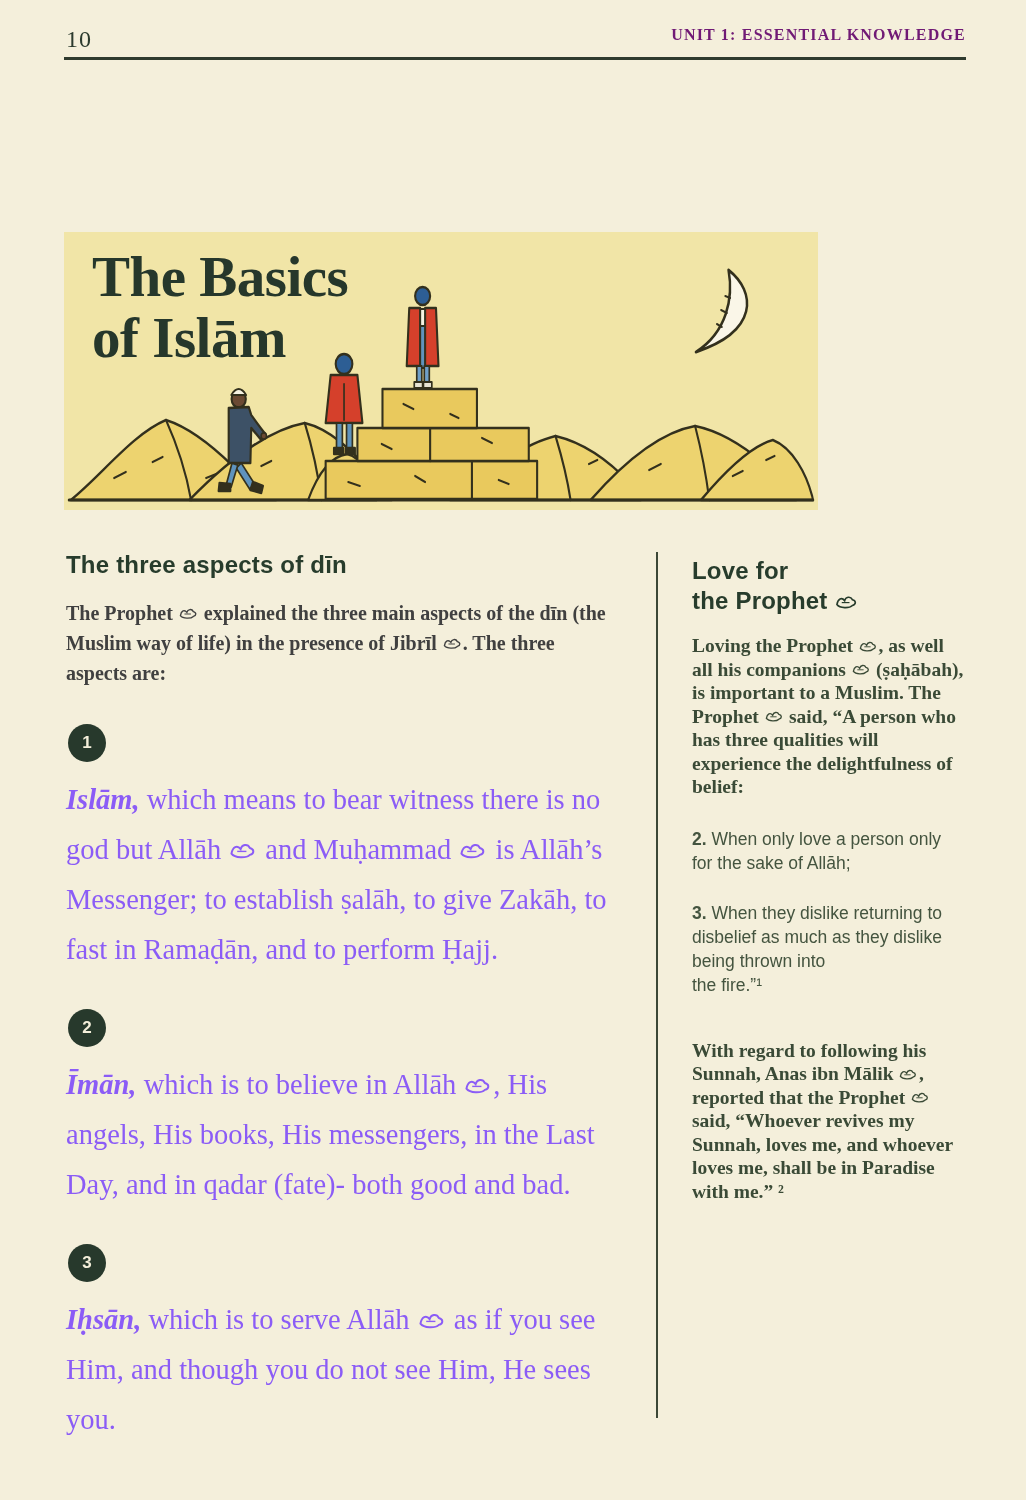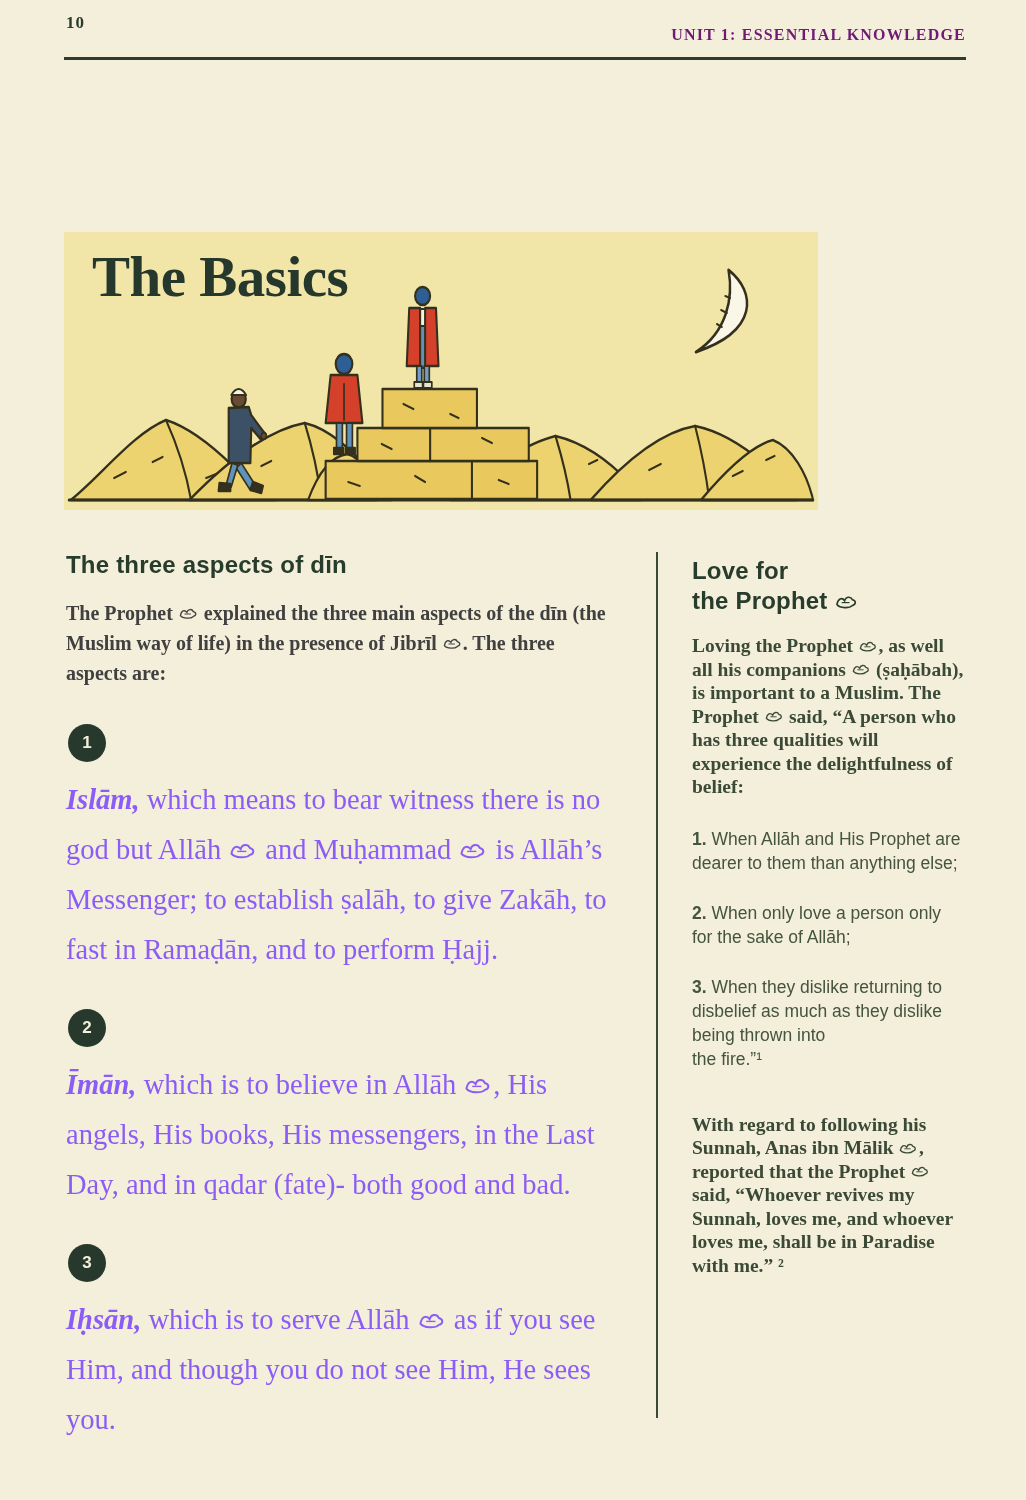--- a/index.html
+++ b/index.html
@@ -4,22 +4,22 @@
 <style>
   html,body{margin:0;padding:0;}
   body{
     width:1026px;height:1500px;position:relative;
     background:#f4efdb;
     font-family:"Liberation Serif","DejaVu Serif",serif;
     color:#3a4a36;overflow:hidden;
   }
   
   .page-num{
-    position:absolute;left:66px;top:13px;
-    font-size:17px;font-weight:bold;color:#2c3b2e;letter-spacing:1px;
+    position:absolute;left:66px;top:26px;
+    font-size:24px;font-weight:normal;color:#2c3b2e;letter-spacing:1px;
   }
   .unit-title{
     position:absolute;right:60px;top:26px;
     font-size:16px;font-weight:bold;color:#701a75;letter-spacing:1.2px;
   }
   .header-rule{
     position:absolute;left:64px;top:57px;width:902px;height:3px;
     background:#2f3b2e;
   }
   
@@ -158,20 +158,21 @@
         <circle cx="239" cy="204" r="3.2" fill="#6b4a33" stroke-width="1.8"></circle>
         <path d="M212 231 L228 252 L222 257 L206 236 Z" fill="#5f93bd" stroke-width="2"></path>
         <path d="M201 231 L194 253 L200 255 L208 233 Z" fill="#5f93bd" stroke-width="2"></path>
         <path d="M226 250 l12 4 l-2 7 l-13 -3 Z" fill="#33301d"></path>
         <path d="M186 251 l13 1 l0 7 l-14 0 Z" fill="#33301d"></path>
       </g>
     </g>
   </svg>
   <h1 class="banner-title">
     <span>The Basics</span>
+    <span>of Islām</span>
   </h1>
 </section>
 
 <section class="col-left">
   <h2 class="sec">The three aspects of dīn</h2>
   <p class="intro">The Prophet <span class="honorific"><svg viewBox="0 0 26 16">
           <path d="M3 11C4 5 8 3 11 7C12 3 17 2 19 6C23 7 23 11 19 12C16 15 6 15 3 11Z" fill="none" stroke="currentColor" stroke-width="1.7"></path>
           <path d="M8 9h8" stroke="currentColor" stroke-width="1.2" fill="none"></path>
         </svg></span> explained the three main aspects of the dīn (the Muslim way of life) in the presence of Jibrīl <span class="honorific"><svg viewBox="0 0 26 16">
           <path d="M3 11C4 5 8 3 11 7C12 3 17 2 19 6C23 7 23 11 19 12C16 15 6 15 3 11Z" fill="none" stroke="currentColor" stroke-width="1.7"></path>
@@ -214,21 +215,20 @@
           <path d="M3 11C4 5 8 3 11 7C12 3 17 2 19 6C23 7 23 11 19 12C16 15 6 15 3 11Z" fill="none" stroke="currentColor" stroke-width="1.7"></path>
           <path d="M8 9h8" stroke="currentColor" stroke-width="1.2" fill="none"></path>
         </svg></span>, as well all his companions <span class="honorific"><svg viewBox="0 0 26 16">
           <path d="M3 11C4 5 8 3 11 7C12 3 17 2 19 6C23 7 23 11 19 12C16 15 6 15 3 11Z" fill="none" stroke="currentColor" stroke-width="1.7"></path>
           <path d="M8 9h8" stroke="currentColor" stroke-width="1.2" fill="none"></path>
         </svg></span> (ṣaḥābah), is important to a Muslim. The Prophet <span class="honorific"><svg viewBox="0 0 26 16">
           <path d="M3 11C4 5 8 3 11 7C12 3 17 2 19 6C23 7 23 11 19 12C16 15 6 15 3 11Z" fill="none" stroke="currentColor" stroke-width="1.7"></path>
           <path d="M8 9h8" stroke="currentColor" stroke-width="1.2" fill="none"></path>
         </svg></span> said, “A person who has three qualities will experience the delightfulness of belief:</p>
 
-  <p class="r-item"><b>1.</b><span> When Allāh and His Prophet are dearer to them than anything else;</span></p>
   <p class="r-item"><b>2.</b><span> When only love a person only for the sake of Allāh;</span></p>
   <p class="r-item"><b>3.</b><span> When they dislike returning to disbelief as much as they dislike being thrown into<br>the fire.”¹</span></p>
 
   <p class="r-para r-para2">With regard to following his Sunnah, Anas ibn Mālik <span class="honorific"><svg viewBox="0 0 26 16">
           <path d="M3 11C4 5 8 3 11 7C12 3 17 2 19 6C23 7 23 11 19 12C16 15 6 15 3 11Z" fill="none" stroke="currentColor" stroke-width="1.7"></path>
           <path d="M8 9h8" stroke="currentColor" stroke-width="1.2" fill="none"></path>
         </svg></span>, reported that the Prophet <span class="honorific"><svg viewBox="0 0 26 16">
           <path d="M3 11C4 5 8 3 11 7C12 3 17 2 19 6C23 7 23 11 19 12C16 15 6 15 3 11Z" fill="none" stroke="currentColor" stroke-width="1.7"></path>
           <path d="M8 9h8" stroke="currentColor" stroke-width="1.2" fill="none"></path>
         </svg></span> said, “Whoever revives my Sunnah, loves me, and whoever loves me, shall be in Paradise with me.” ²</p>

